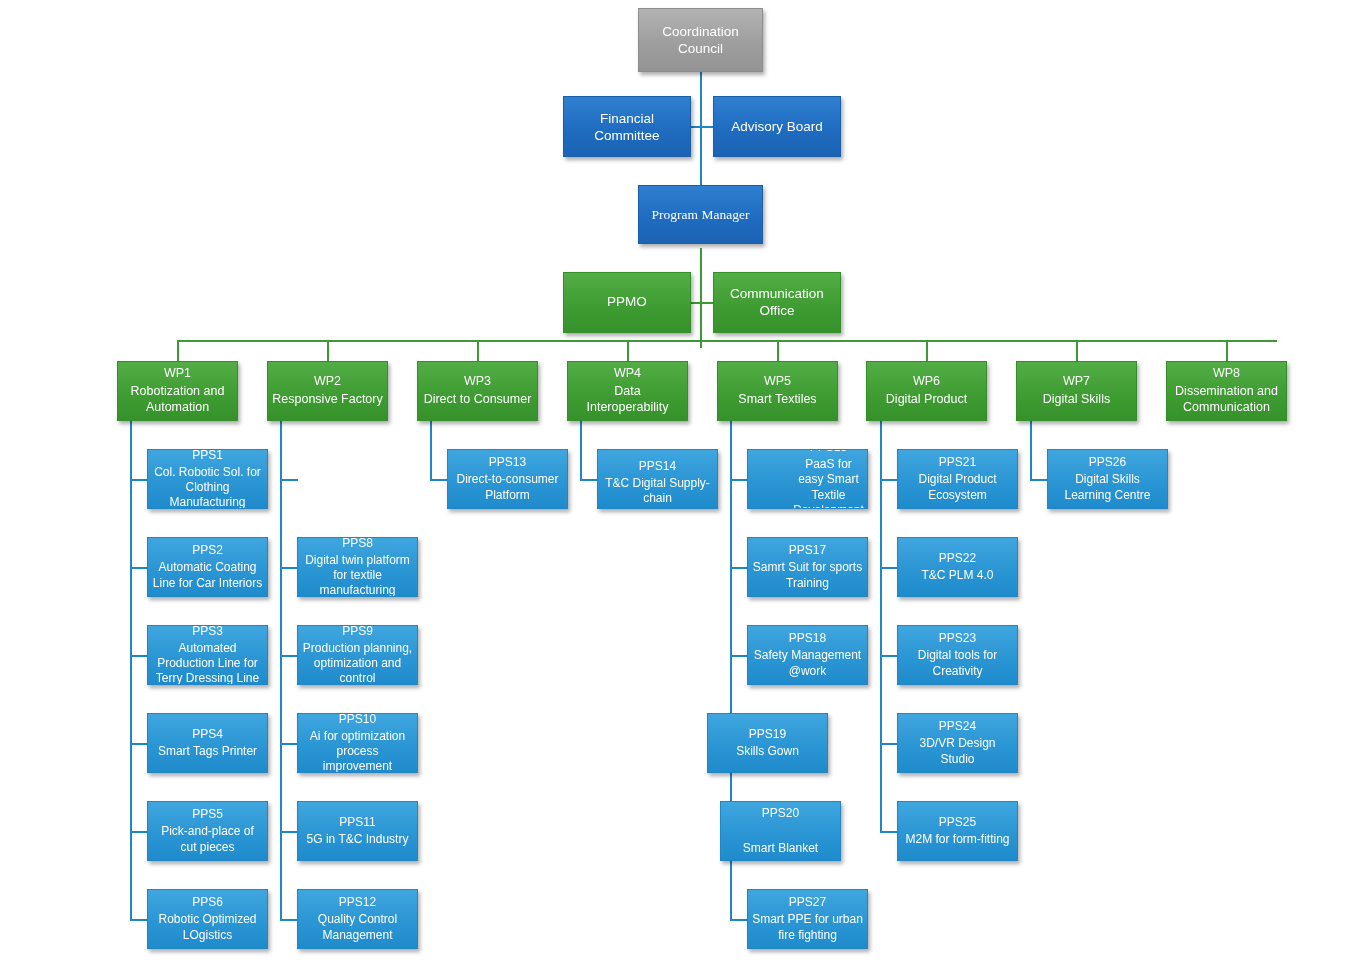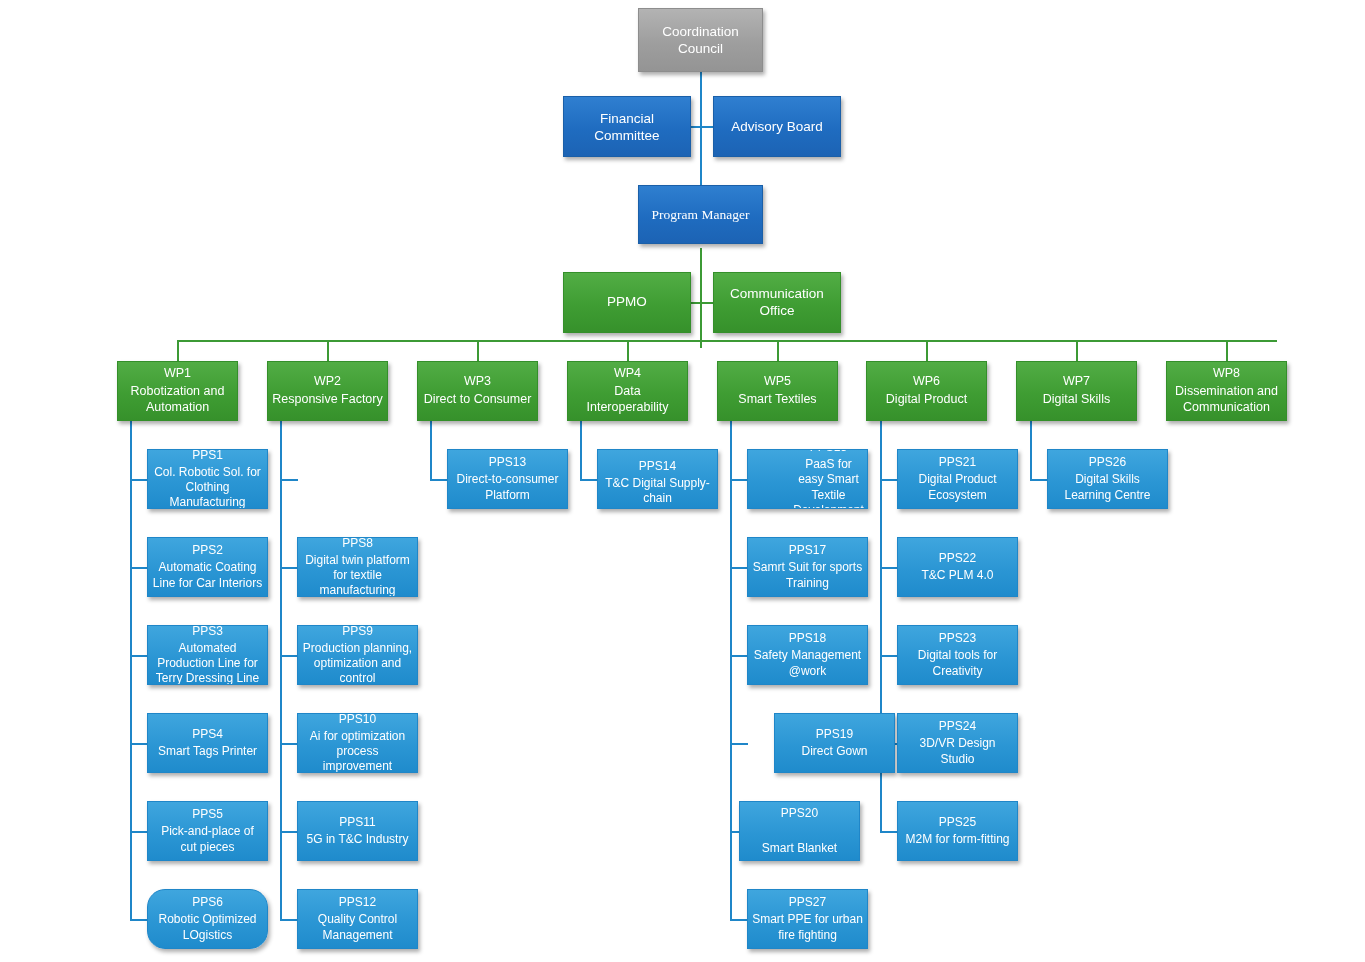--- a/index.html
+++ b/index.html
@@ -196,21 +196,21 @@
     <span class="sub">Automated Production Line for Terry Dressing Line</span>
   </div>
   <div class="node n-lblue" style="left:147px;top:713px;width:121px;height:60px;">
     <span class="ttl">PPS4</span>
     <span class="sub">Smart Tags Printer</span>
   </div>
   <div class="node n-lblue" style="left:147px;top:801px;width:121px;height:60px;">
     <span class="ttl">PPS5</span>
     <span class="sub">Pick-and-place of cut pieces</span>
   </div>
-  <div class="node n-lblue" style="left:147px;top:889px;width:121px;height:60px;border-radius:18px;">
+  <div class="node n-lblue" style="left:147px;top:889px;width:121px;height:60px;">
     <span class="ttl">PPS6</span>
     <span class="sub">Robotic Optimized LOgistics</span>
   </div>
 
   <div class="node n-lblue" style="left:297px;top:537px;width:121px;height:60px;">
     <span class="ttl">PPS8</span>
     <span class="sub">Digital twin platform for textile manufacturing</span>
   </div>
   <div class="node n-lblue" style="left:297px;top:625px;width:121px;height:60px;">
     <span class="ttl">PPS9</span>
@@ -244,25 +244,25 @@
     <span class="sub">PaaS for easy Smart Textile Development</span>
   </div>
   <div class="node n-lblue" style="left:747px;top:537px;width:121px;height:60px;">
     <span class="ttl">PPS17</span>
     <span class="sub">Samrt Suit for sports Training</span>
   </div>
   <div class="node n-lblue" style="left:747px;top:625px;width:121px;height:60px;">
     <span class="ttl">PPS18</span>
     <span class="sub">Safety Management @work</span>
   </div>
-  <div class="node n-lblue" style="left:774px;top:713px;width:121px;height:60px;">
+  <div class="node n-lblue" style="left:707px;top:713px;width:121px;height:60px;">
     <span class="ttl">PPS19</span>
-    <span class="sub">Direct Gown</span>
-  </div>
-  <div class="node n-lblue" style="left:739px;top:801px;width:121px;height:60px;gap:17px;">
+    <span class="sub">Skills Gown</span>
+  </div>
+  <div class="node n-lblue" style="left:720px;top:801px;width:121px;height:60px;gap:17px;">
     <span class="ttl">PPS20</span>
     <span class="sub">Smart Blanket</span>
   </div>
   <div class="node n-lblue" style="left:747px;top:889px;width:121px;height:60px;">
     <span class="ttl">PPS27</span>
     <span class="sub">Smart PPE for urban fire fighting</span>
   </div>
 
   <div class="node n-lblue" style="left:897px;top:449px;width:121px;height:60px;">
     <span class="ttl">PPS21</span>

